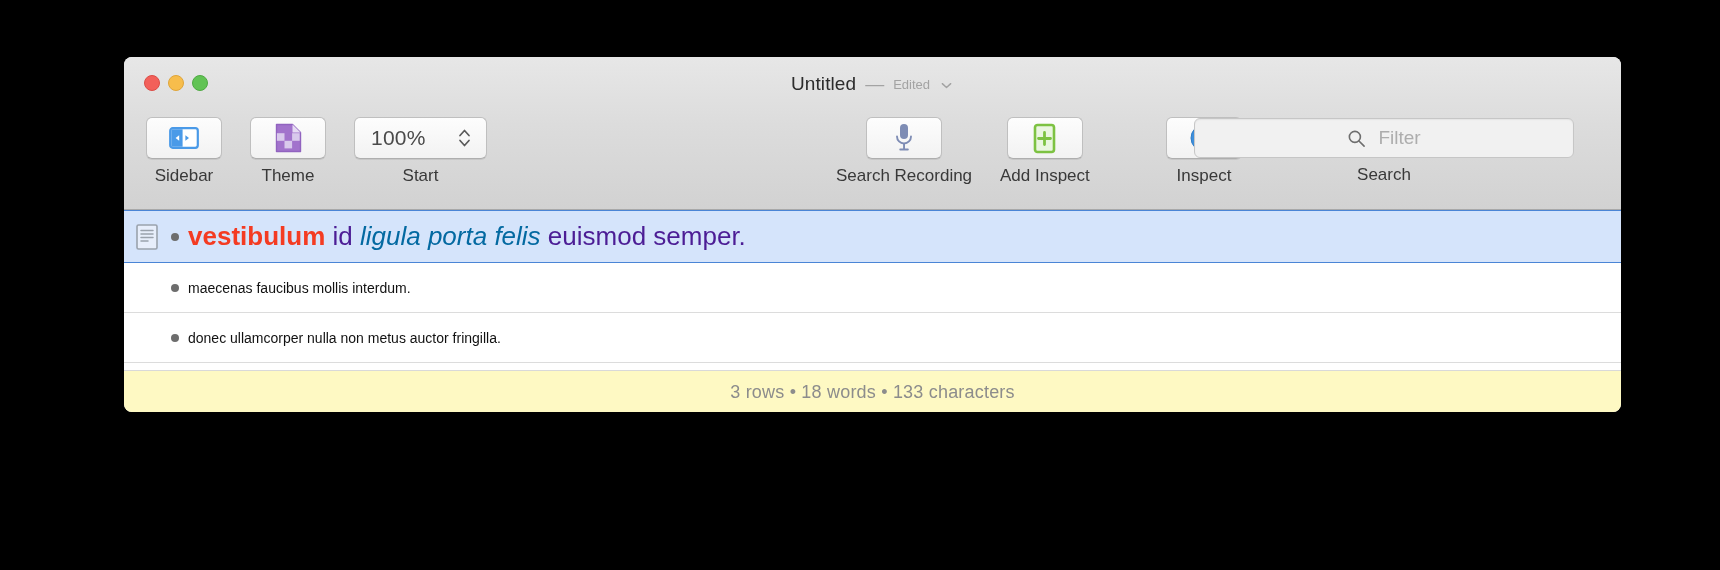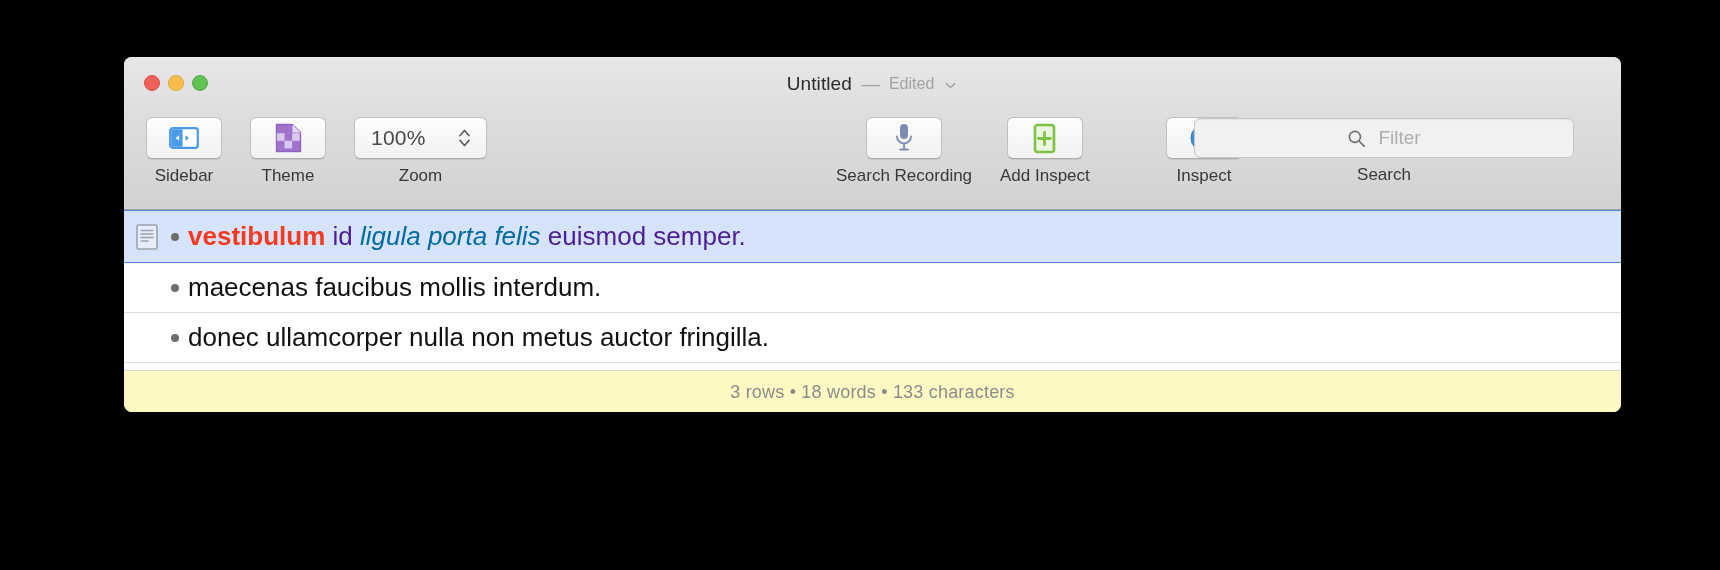--- a/index.html
+++ b/index.html
@@ -72,21 +72,21 @@
   .title-name {
     font-size: 19px;
     color: #2c2c2c;
     letter-spacing: 0.1px;
   }
   .title-dash {
     font-size: 19px;
     color: #a3a3a3;
   }
   .title-edited {
-    font-size: 16px;
+    font-size: 13px;
     color: #a3a3a3;
   }
   .title-chevron {
     display: inline-block;
     width: 15px;
     height: 15px;
     position: relative;
     top: 1px;
   }
   .title-chevron svg { display: block; }
@@ -207,21 +207,21 @@
   }
   .row-bullet i {
     display: block;
     width: 8px;
     height: 8px;
     border-radius: 50%;
     background: #6d6d6d;
     font-style: normal;
   }
   .row-text {
-    font-size: 26px;
+    font-size: 14px;
     color: #111111;
     white-space: nowrap;
   }
   .row.selected .row-text { font-size: 26px; }
   .row-text .w-bold-red { color: #f43b22; font-weight: bold; }
   .row-text .w-red      { color: #4c1d95; }
   .row-text .w-blue-it  { color: #0369a1; font-style: italic; }
 
   
   .statusbar {
@@ -294,21 +294,21 @@
         <div class="tb-group" style="left:230px; top:5px;">
           <div class="zoom-box">
             <span class="zoom-value">100%</span>
             <span class="stepper">
               <svg viewBox="0 0 15 24" width="15" height="24" aria-hidden="true">
                 <path d="M3 9.5 L7.5 4.5 L12 9.5" fill="none" stroke="#5a5a5a" stroke-width="1.7" stroke-linecap="round" stroke-linejoin="round"></path>
                 <path d="M3 14.5 L7.5 19.5 L12 14.5" fill="none" stroke="#5a5a5a" stroke-width="1.7" stroke-linecap="round" stroke-linejoin="round"></path>
               </svg>
             </span>
           </div>
-          <div class="tb-label">Zoom</div>
+          <div class="tb-label">Start</div>
         </div>
 
         <div class="tb-group" style="left:712px; top:5px;">
           <div class="tb-btn">
             <svg width="22" height="32" viewBox="0 0 22 32" aria-hidden="true">
               <rect x="7" y="2" width="8" height="15" rx="4" fill="#7e8cb4"></rect>
               <path d="M4 14.5 a7 7 0 0 0 14 0" fill="none" stroke="#7e8cb4" stroke-width="1.9" stroke-linecap="round"></path>
               <rect x="10.1" y="21" width="1.9" height="6" fill="#7e8cb4"></rect>
               <rect x="6.3" y="26.6" width="9.5" height="1.9" rx="0.9" fill="#7e8cb4"></rect>
             </svg>

